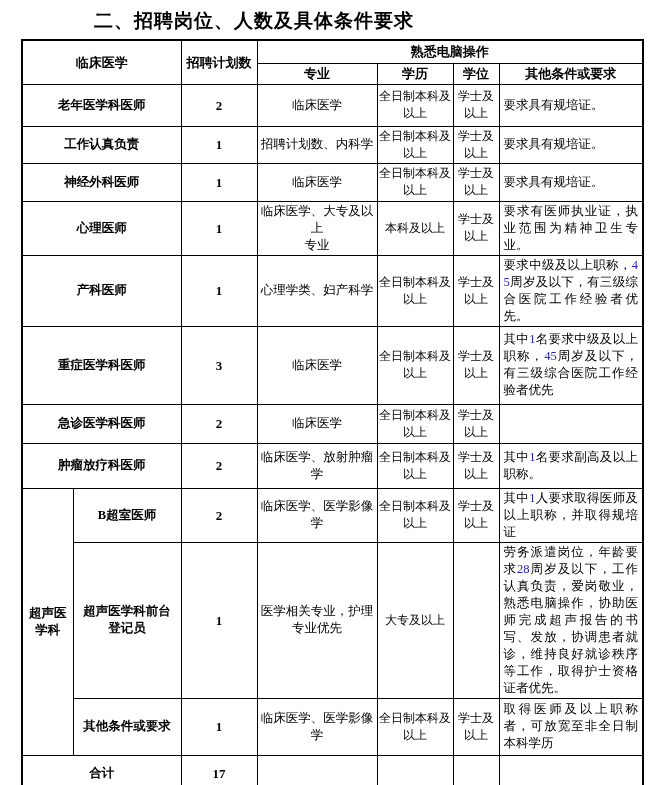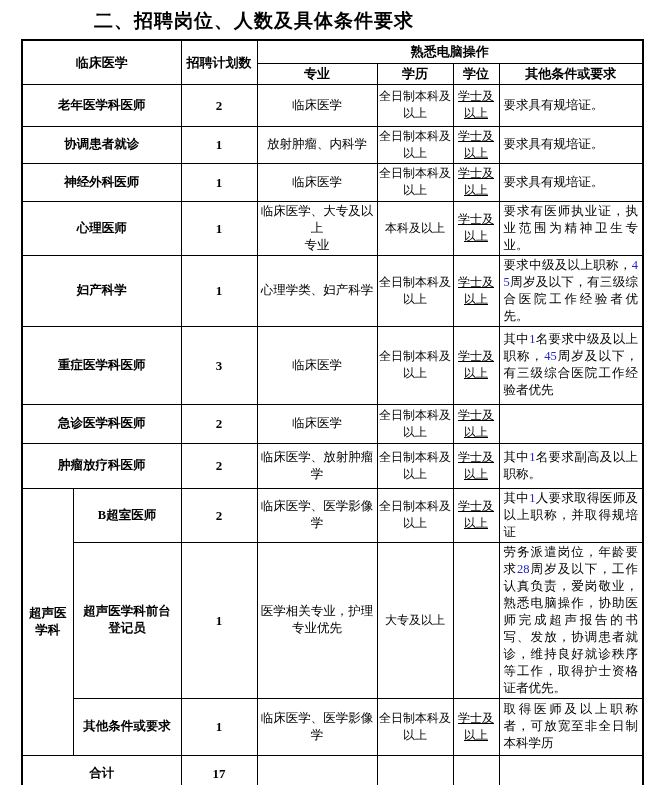--- a/index.html
+++ b/index.html
@@ -9,21 +9,21 @@
         font-family:"Liberation Sans","DejaVu Sans",sans-serif;letter-spacing:1px;white-space:nowrap;}
   table.recruit{position:absolute;left:21px;top:39px;width:621px;border-collapse:collapse;
         table-layout:fixed;border:2px solid #000;}
   td{border:1px solid #000;text-align:center;vertical-align:middle;
         font-size:12.5px;line-height:17px;padding:1px 2px;overflow:hidden;word-break:break-all;}
   td.hdr{font-weight:bold;font-size:13px;}
   td.pos{font-weight:bold;font-size:12.5px;}
   td.cnt{font-weight:bold;font-size:13px;}
   td.pre{white-space:pre-line;}
   td.edu{font-size:12px;padding:1px 0;}
-  td.deg{font-size:12px;padding:1px 0;text-decoration:underline;}
+  td.deg{font-size:12px;padding:1px 0;}
   td.req{text-align:justify;padding:1px 4px;}
   .num{color:#2323c8;font-family:"Liberation Serif","DejaVu Serif",serif;}
 </style>
 </head>
 <body>
 
 <div class="page">
   <div class="doc-title">二、招聘岗位、人数及具体条件要求</div>
 
   <table class="recruit">
@@ -54,23 +54,23 @@
       <td class="pos" colspan="2">老年医学科医师</td>
       <td class="cnt">2</td>
       <td class="pre">临床医学</td>
       <td class="pre edu">全日制本科及
 以上</td>
       <td class="pre deg">学士及
 以上</td>
       <td class="req js-num">要求具有规培证。</td>
     </tr>
     <tr style="height:37px">
-      <td class="pos" colspan="2">协调患者就诊</td>
+      <td class="pos" colspan="2">工作认真负责</td>
       <td class="cnt">1</td>
-      <td class="pre">放射肿瘤、内科学</td>
+      <td class="pre">招聘计划数、内科学</td>
       <td class="pre edu">全日制本科及
 以上</td>
       <td class="pre deg">学士及
 以上</td>
       <td class="req js-num">要求具有规培证。</td>
     </tr>
     <tr style="height:38px">
       <td class="pos" colspan="2">神经外科医师</td>
       <td class="cnt">1</td>
       <td class="pre">临床医学</td>
@@ -84,21 +84,21 @@
       <td class="pos" colspan="2">心理医师</td>
       <td class="cnt">1</td>
       <td class="pre">临床医学、大专及以上
 专业</td>
       <td class="pre edu">本科及以上</td>
       <td class="pre deg">学士及
 以上</td>
       <td class="req js-num">要求有医师执业证，执业范围为精神卫生专业。</td>
     </tr>
     <tr style="height:61px">
-      <td class="pos" colspan="2">妇产科学</td>
+      <td class="pos" colspan="2">产科医师</td>
       <td class="cnt">1</td>
       <td class="pre">心理学类、妇产科学</td>
       <td class="pre edu">全日制本科及
 以上</td>
       <td class="pre deg">学士及
 以上</td>
       <td class="req js-num">要求中级及以上职称，<span class="num">45</span>周岁及以下，有三级综合医院工作经验者优先。</td>
     </tr>
     <tr style="height:78px">
       <td class="pos" colspan="2">重症医学科医师</td>

